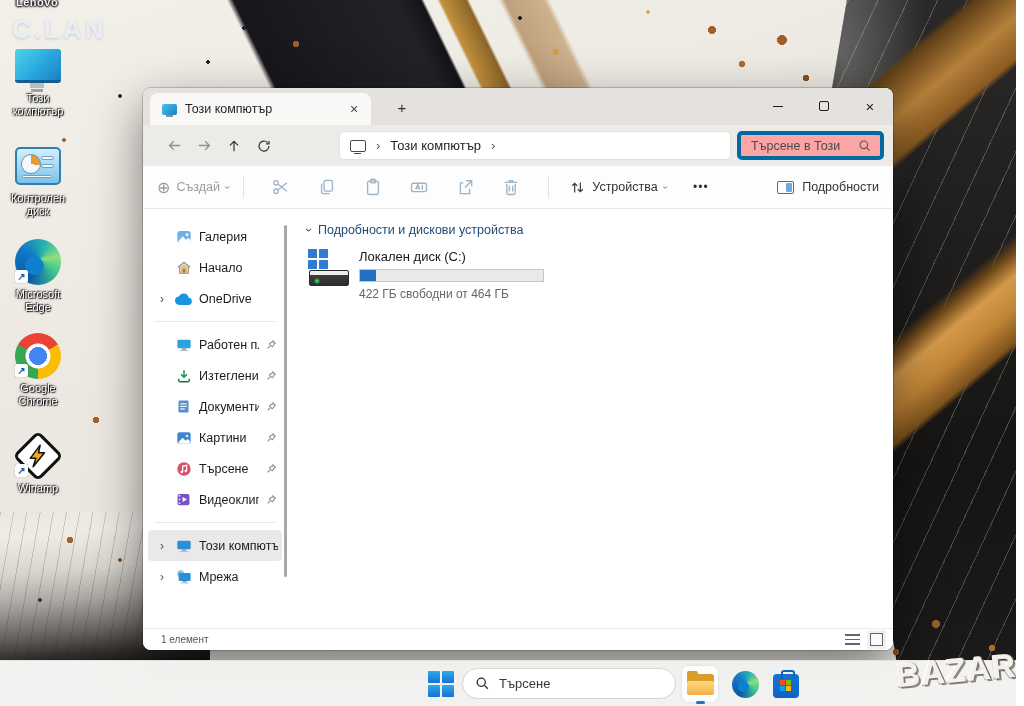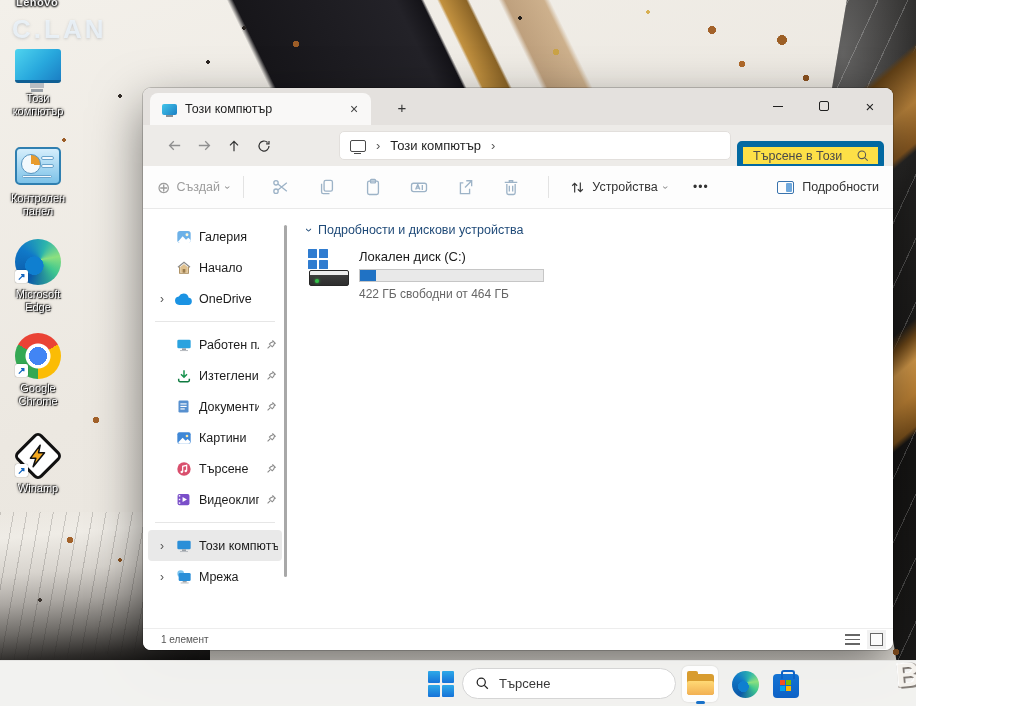--- a/index.html
+++ b/index.html
@@ -1,17 +1,17 @@
 <!DOCTYPE html>
 <html><head>
 <meta charset="utf-8">
 <style>
   * { margin:0; padding:0; box-sizing:border-box; }
   html,body { width:1024px; height:706px; overflow:hidden; font-family:"Liberation Sans", sans-serif; }
-  #screen { position:relative; width:916px; height:706px; overflow:hidden; background:#efece6;text-decoration:underline; }
+  #screen { position:relative; width:1016px; height:706px; overflow:hidden; background:#efece6;text-decoration:underline; }
 
   
   .wp-base { position:absolute; inset:0 0 46px 0;
     background:linear-gradient(160deg,#f3f0ea 0%,#ece8e1 45%,#e7e3dc 100%); }
   .wp-topband { position:absolute; left:170px; top:0; width:600px; height:96px;
     background:
       linear-gradient(64deg,
         transparent 16%, #17161a 17%, #232228 42%, #141318 46%, transparent 46.5%,
         transparent 48.5%, #c2913f 49%, #8c6527 53%, transparent 53.5%,
         transparent 58%, rgba(150,98,40,.55) 59%, rgba(171,117,52,.5) 65%, transparent 66%); }
@@ -116,21 +116,21 @@
   .navbar { position:absolute; left:0; top:37px; right:0; height:41px; background:#edebe8; display:flex; align-items:center; }
   .nav-ic { width:30px; height:30px; display:flex; align-items:center; justify-content:center; flex:none; }
   .nav-back,.nav-fwd { color:#8f8f8f; } .nav-up,.nav-refresh { color:#333; }
   .nav-spacer { width:16px; flex:none; }
   .addressbar { position:absolute; left:196px; top:6px; width:392px; height:29px; background:#fff; border:1px solid #e2dfdc;
     border-radius:5px; display:flex; align-items:center; padding:0 10px; gap:10px; }
   .addr-monitor { width:16px; height:12px; border:1.4px solid #4a4a4a; border-radius:2px; position:relative; flex:none; }
   .addr-monitor::after { content:""; position:absolute; left:3px; top:12px; width:7px; height:1.6px; background:#4a4a4a; }
   .addr-chev { color:#555; font-size:13px; }
   .addr-seg { font-size:13px; color:#1f1f1f; }
-  .searchbox { position:absolute; left:594px; top:16px; width:147px; height:29px; background:#fde047; border:6px solid #0369a1;
+  .searchbox { position:absolute; left:594px; top:6px; width:147px; height:29px; background:#fca5a5; border:4px solid #0369a1;
     border-radius:5px; display:flex; align-items:center; padding:0 8px 0 10px; }
   .searchbox input { border:none; outline:none; background:transparent; flex:1; min-width:0; font-size:12.5px; color:#333;
     font-family:"Liberation Sans",sans-serif; }
   .searchbox input::placeholder { color:#4a4a4a; opacity:1; }
 
   .cmdbar { position:absolute; left:0; top:78px; right:0; height:43px; background:#fdfdfd; border-bottom:1px solid #e9e9e9;
     display:flex; align-items:center; padding:0 14px; }
   .cmd-create { display:flex; align-items:center; gap:6px; color:#9d9d9d; font-size:12.5px; }
   .cmd-create .plus { font-size:16px; }
   .cmd-sep { width:1px; height:22px; background:#e3e3e3; margin:0 14px; flex:none; }
@@ -235,21 +235,21 @@
   </div>
   <div class="dicon" style="top:144px;">
     <div class="di-art">
       <div class="art-cpanel">
           <div class="pie"></div>
           <div class="tgl t1"></div>
           <div class="tgl t2"></div>
           <div class="slider"></div>
         </div>
     </div>
-    <div class="dlabel">Контролен панел</div>
+    <div class="dlabel">Контролен диск</div>
   </div>
   <div class="dicon" style="top:240px;">
     <div class="di-art">
       <div class="art-edge"></div>
       <div class="shortcut-badge">↗</div>
     </div>
     <div class="dlabel">Microsoft Edge</div>
   </div>
   <div class="dicon" style="top:334px;">
     <div class="di-art">

